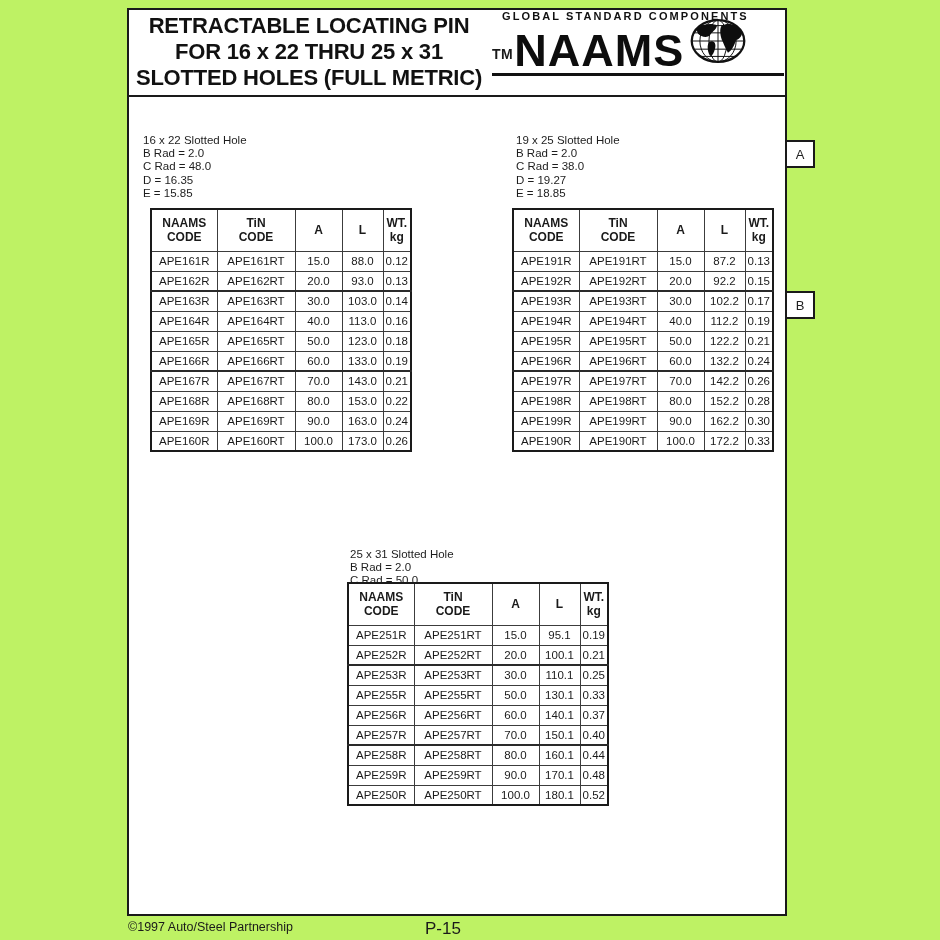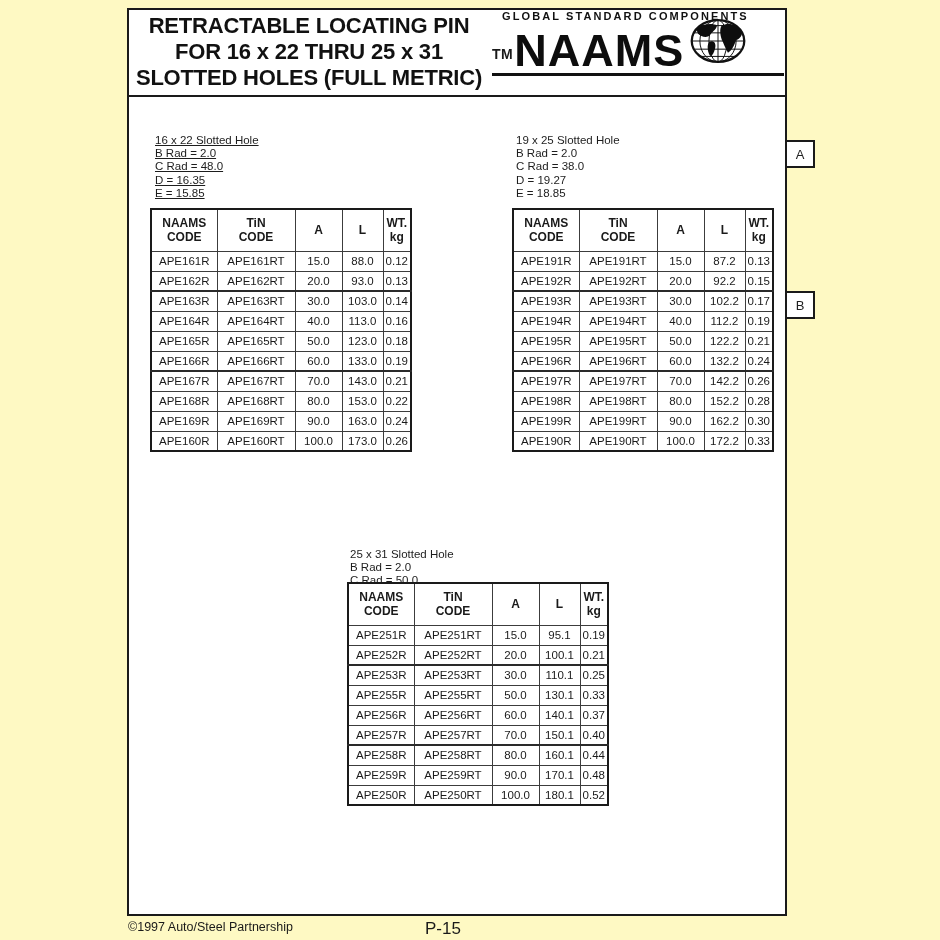--- a/index.html
+++ b/index.html
@@ -1,18 +1,18 @@
 <!DOCTYPE html>
 <html><head>
 <meta charset="utf-8">
 <style>
   * { margin:0; padding:0; box-sizing:border-box; }
   html,body { background:#e8e8e8; }
   .page {
-    position:relative; width:940px; height:940px; background:#fef9c3;
+    position:relative; width:940px; height:940px; background:#bef264;
     font-family:"Liberation Sans", sans-serif; color:#1a1a1a; overflow:hidden;
   }
   .frame {
     position:absolute; left:127px; top:8px; width:660px; height:908px;
     border:2px solid #1a1a1a; background:#fff;
   }
   .header-divider {
     position:absolute; left:127px; top:95px; width:660px; height:2px; background:#1a1a1a;
   }
   .doc-title {
@@ -35,21 +35,21 @@
     display:flex; justify-content:space-between; font-size:12.5px;
     padding:6px 4px 0 10px; color:#1a1a1a;
   }
   .marker {
     position:absolute; width:30px; height:28px; border:2px solid #1a1a1a; background:#fff;
     display:flex; align-items:center; justify-content:center; font-size:13px; color:#222;
   }
   .marker-a { left:785px; top:140px; }
   .marker-b { left:785px; top:291px; }
   .spec-info { position:absolute; font-size:11.5px; line-height:13.2px; color:#1d1d1d; }
-  .spec-info-1 { left:155px; top:134px;text-decoration:underline; }
+  .spec-info-1 { left:143px; top:134px; }
   .spec-info-2 { left:516px; top:134px; }
   .spec-info-3 { left:350px; top:508px;margin-top:40px; }
   table.pin-table {
     position:absolute; border-collapse:collapse; table-layout:fixed; background:#fff;
     border:2px solid #1a1a1a; font-size:11.5px; color:#1a1a1a;
   }
   .pin-table-1 { left:150px; top:208px; }
   .pin-table-2 { left:512px; top:208px; }
   .pin-table-3 { left:347px; top:582px; }
   .pin-table th, .pin-table td { border:1px solid #3c3c3c; text-align:center; padding:0 2px; }

